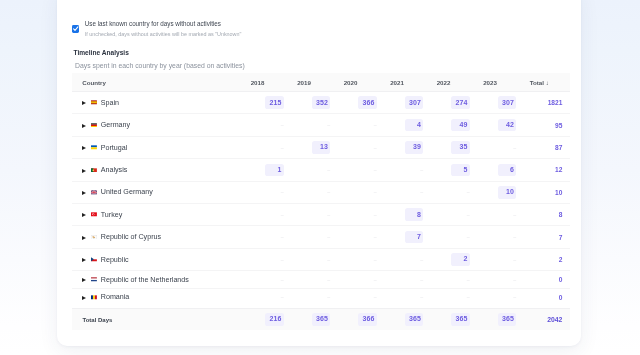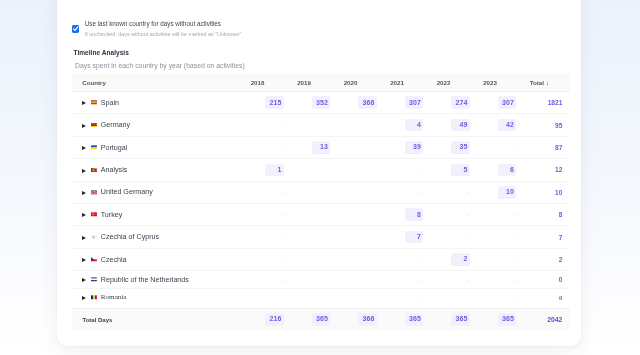--- a/index.html
+++ b/index.html
@@ -30,21 +30,21 @@
   table.tbl { position:absolute; left:14.9px; top:85.2px; width:497.6px; border-collapse:collapse; table-layout:fixed; }
   table.tbl th, table.tbl td { padding:0; }
   table.tbl tbody td.ctotal, table.tbl tfoot td.ctotal { padding-right:7.3px; }
   thead th { height:18.4px; font-size:6.2px; font-weight:bold; color:#51565f; text-align:left; background:#fafafa; border-bottom:1px solid #f0f0f2; vertical-align:middle; }
   table.tbl thead th.c0 { text-align:left; padding-left:10.1px; }
   thead th.clast { text-align:left; }
   tbody tr { height:22.4px; }
   tbody tr.short { height:17.6px; }
   tbody tr.spacer { height:2.7px; }
   table.tbl tbody tr.spacer td { border-bottom:none; }
-  table.tbl tbody tr:nth-last-child(2) td { border-bottom:none;font-family:Liberation Serif, serif; }
+  table.tbl tbody tr:nth-last-child(2) td { border-bottom:none; }
   table.tbl tbody td { border-bottom:1px solid #f4f4f5; font-size:5.6px; text-align:right; padding-right:13.5px; vertical-align:middle;}
   table.tbl td.c0 { text-align:left; padding-left:10.1px; padding-right:0;}
   .cellpill { display:inline-block; min-width:18.2px; padding:3.1px 2.4px 3.1px; border-radius:2.6px; background:#f1f0fd; color:#6d5ce0; font-weight:bold; font-size:7.0px; line-height:6.4px; }
   .celldash { color:#e4e4e8; font-size:5.3px; }
   .celltotal { color:#6d5ce0; font-weight:bold; font-size:6.6px; display:inline-block; }
   .ctry { display:flex; align-items:center;text-align:right; }
   .caret { width:0;height:0;border-left:4.0px solid #232323;border-top:2.5px solid transparent;border-bottom:2.5px solid transparent; flex:none; margin-right:4.5px; margin-left:0.2px; position:relative; top:0.6px;}
   .flagwrap { display:flex; flex:none; align-items:center; }
   .flag { width:5.9px; height:4.6px; flex:none; display:block;}
   .cname { font-size:7.15px; color:#3c434e; margin-left:4.0px; white-space:nowrap;}
@@ -238,21 +238,21 @@
             <span class="ctry">
               <span class="caret"></span>
               <span class="flagwrap">
                 <svg class="flag" viewBox="0 0 18 12">
                   <rect width="18" height="12" fill="#fbfbfb"></rect>
                   <rect width="18" height="12" fill="none" stroke="#d8d8dc" stroke-width="1.1"></rect>
                   <path d="M5.2 3.6 l3.2 0.2 l2.8 1.0 l1.6 1.3 l-2.8 1.1 l-3.6 -0.4 l-2.4 -1.6 z" fill="#c9821f"></path>
                   <path d="M7.0 8.3 q0.9 1.1 1.7 1.5 M10.6 8.3 q-0.8 1.1 -1.6 1.5" stroke="#5f6b45" stroke-width="0.75" fill="none"></path>
                 </svg>
               </span>
-              <span class="cname">Czechia of Cyprus</span>
+              <span class="cname">Republic of Cyprus</span>
             </span>
           </td>
           <td><span class="celldash">–</span></td>
           <td><span class="celldash">–</span></td>
           <td><span class="celldash">–</span></td>
           <td><span class="cellpill">7</span></td>
           <td><span class="celldash">–</span></td>
           <td><span class="celldash">–</span></td>
           <td class="ctotal"><span class="celltotal">7</span></td>
         </tr>
@@ -260,21 +260,21 @@
           <td class="c0">
             <span class="ctry">
               <span class="caret"></span>
               <span class="flagwrap">
                 <svg class="flag" viewBox="0 0 18 12">
                   <rect width="18" height="6" fill="#fff"></rect>
                   <rect y="6" width="18" height="6" fill="#d7141a"></rect>
                   <path d="M0 0 L9 6 L0 12 Z" fill="#11457e"></path>
                 </svg>
               </span>
-              <span class="cname">Czechia</span>
+              <span class="cname">Republic</span>
             </span>
           </td>
           <td><span class="celldash">–</span></td>
           <td><span class="celldash">–</span></td>
           <td><span class="celldash">–</span></td>
           <td><span class="celldash">–</span></td>
           <td><span class="cellpill">2</span></td>
           <td><span class="celldash">–</span></td>
           <td class="ctotal"><span class="celltotal">2</span></td>
         </tr>

